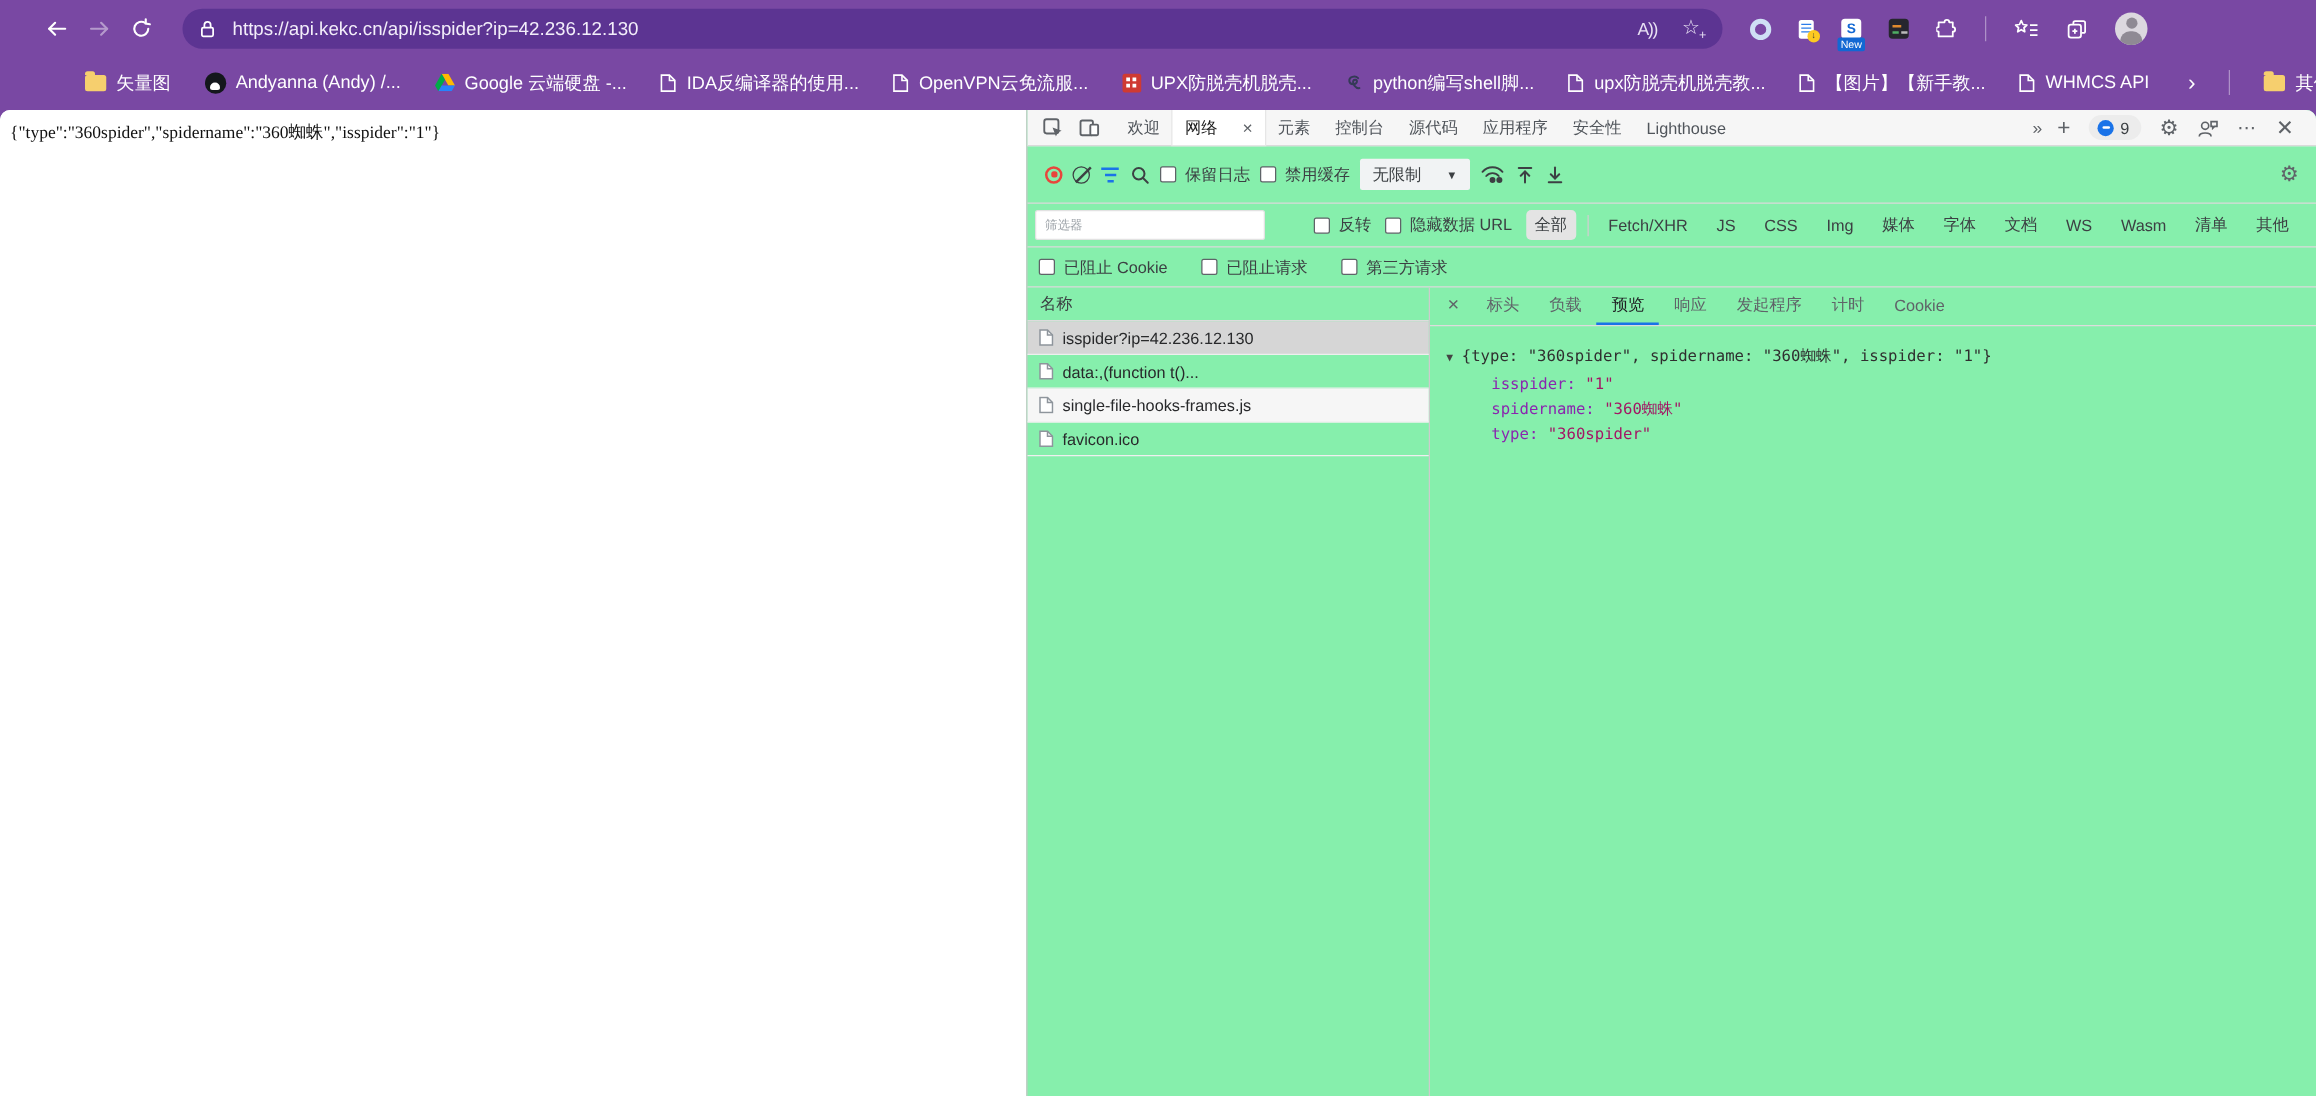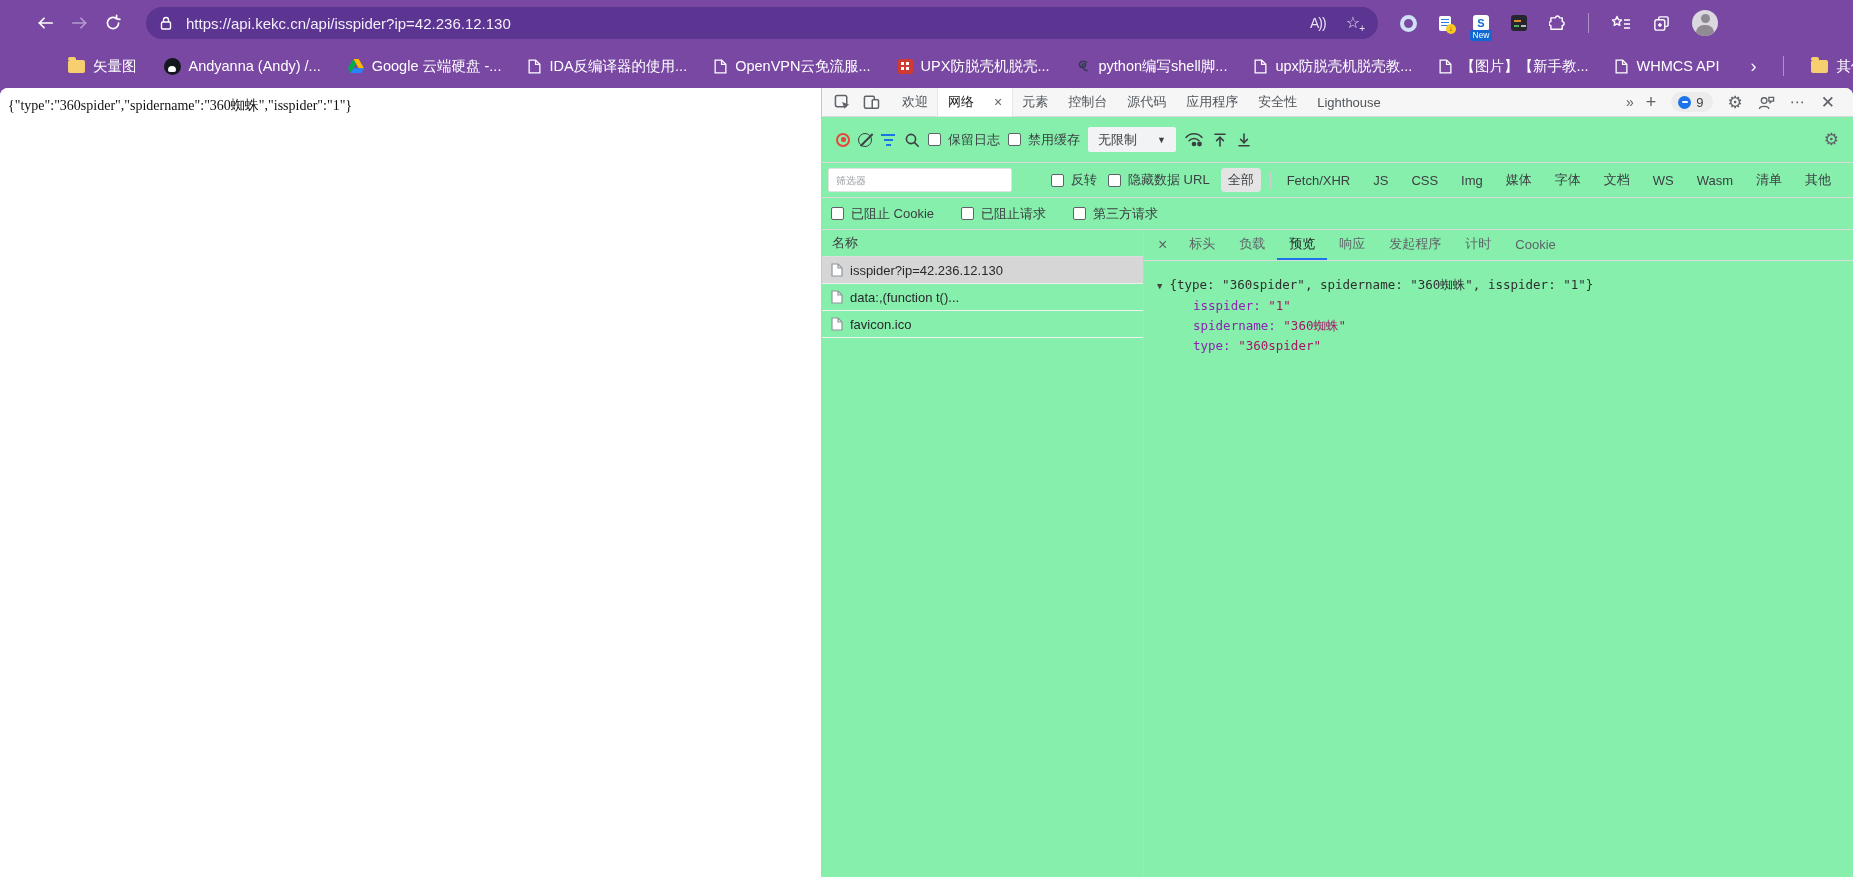--- a/index.html
+++ b/index.html
@@ -456,20 +456,27 @@
             </svg>
           <span>isspider?ip=42.236.12.130</span>
         </div>
         <div class="req-row">
           <svg width="12" height="14" viewBox="0 0 12 14">
               <path d="M1 1 h6 l4 4 v8 h-10 Z" fill="#fff" stroke="#8e959c" stroke-width="1.2"></path>
               <path d="M7 1 v4 h4" fill="none" stroke="#8e959c" stroke-width="1.2"></path>
             </svg>
           <span>data:,(function t()...</span>
         </div>
+        <div class="req-row alt">
+          <svg width="12" height="14" viewBox="0 0 12 14">
+              <path d="M1 1 h6 l4 4 v8 h-10 Z" fill="#fff" stroke="#8e959c" stroke-width="1.2"></path>
+              <path d="M7 1 v4 h4" fill="none" stroke="#8e959c" stroke-width="1.2"></path>
+            </svg>
+          <span>single-file-hooks-frames.js</span>
+        </div>
         <div class="req-row">
           <svg width="12" height="14" viewBox="0 0 12 14">
               <path d="M1 1 h6 l4 4 v8 h-10 Z" fill="#fff" stroke="#8e959c" stroke-width="1.2"></path>
               <path d="M7 1 v4 h4" fill="none" stroke="#8e959c" stroke-width="1.2"></path>
             </svg>
           <span>favicon.ico</span>
         </div>
       </div>
 
       <div class="det-col">

